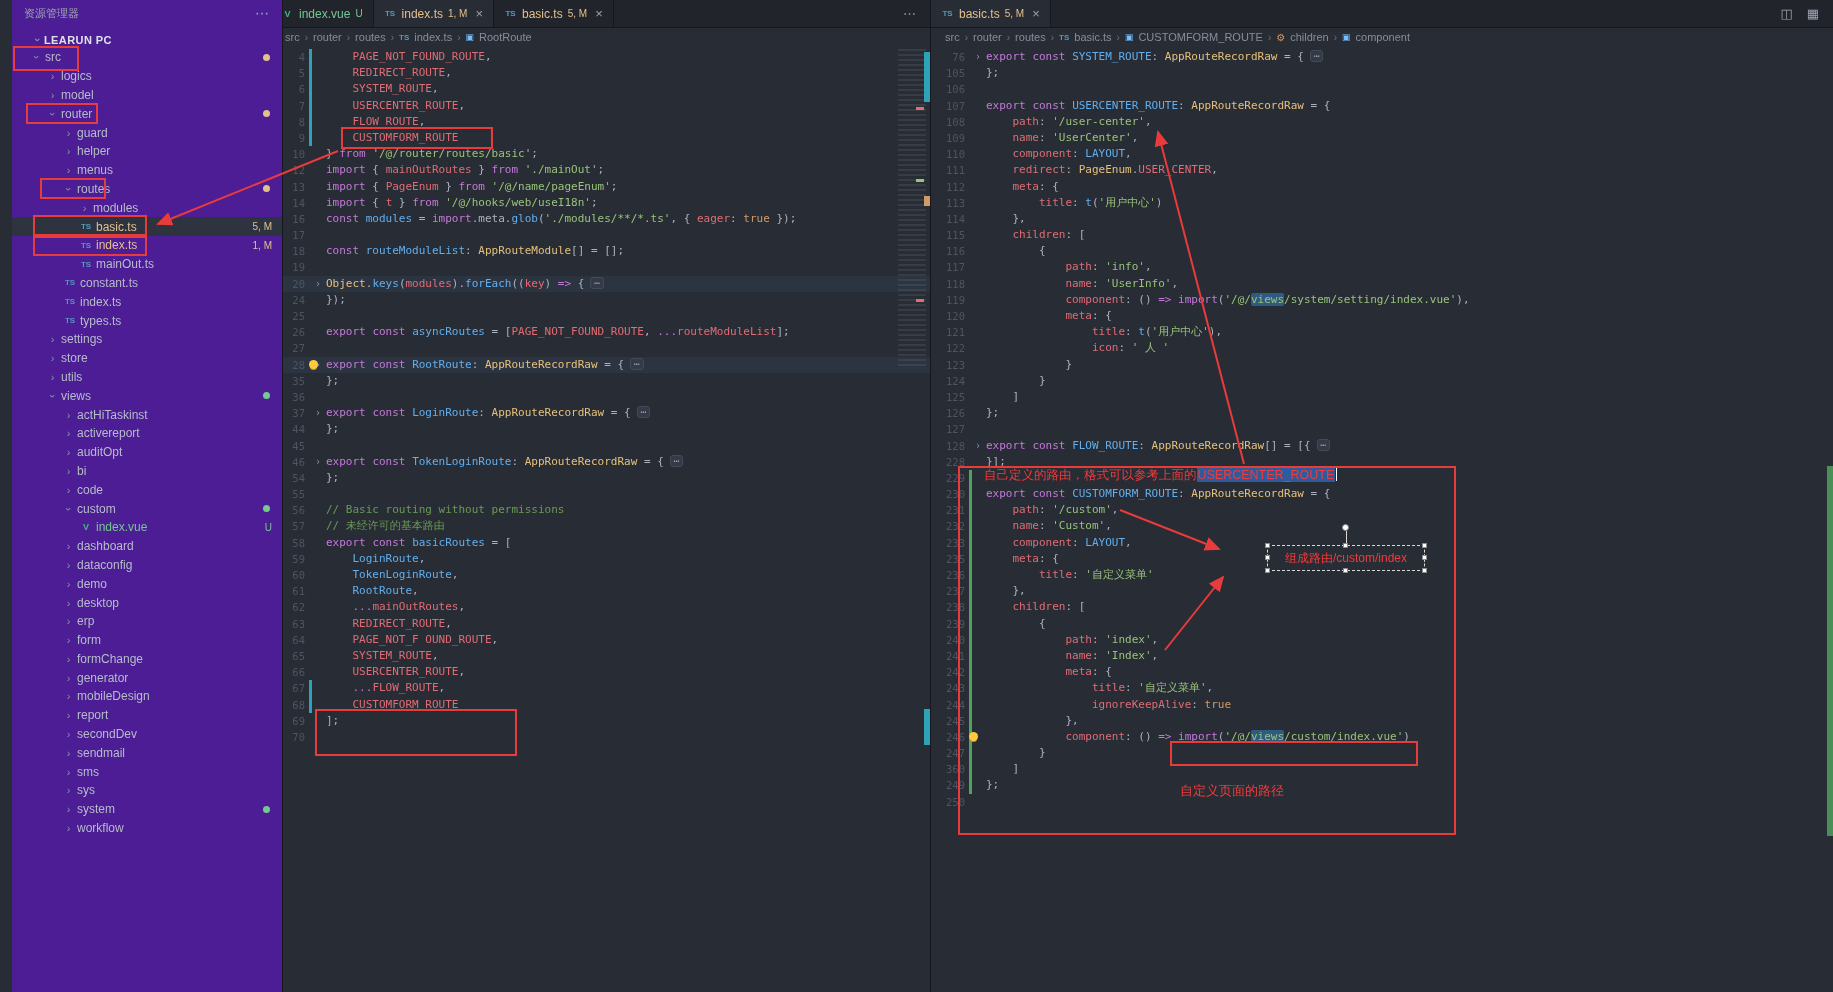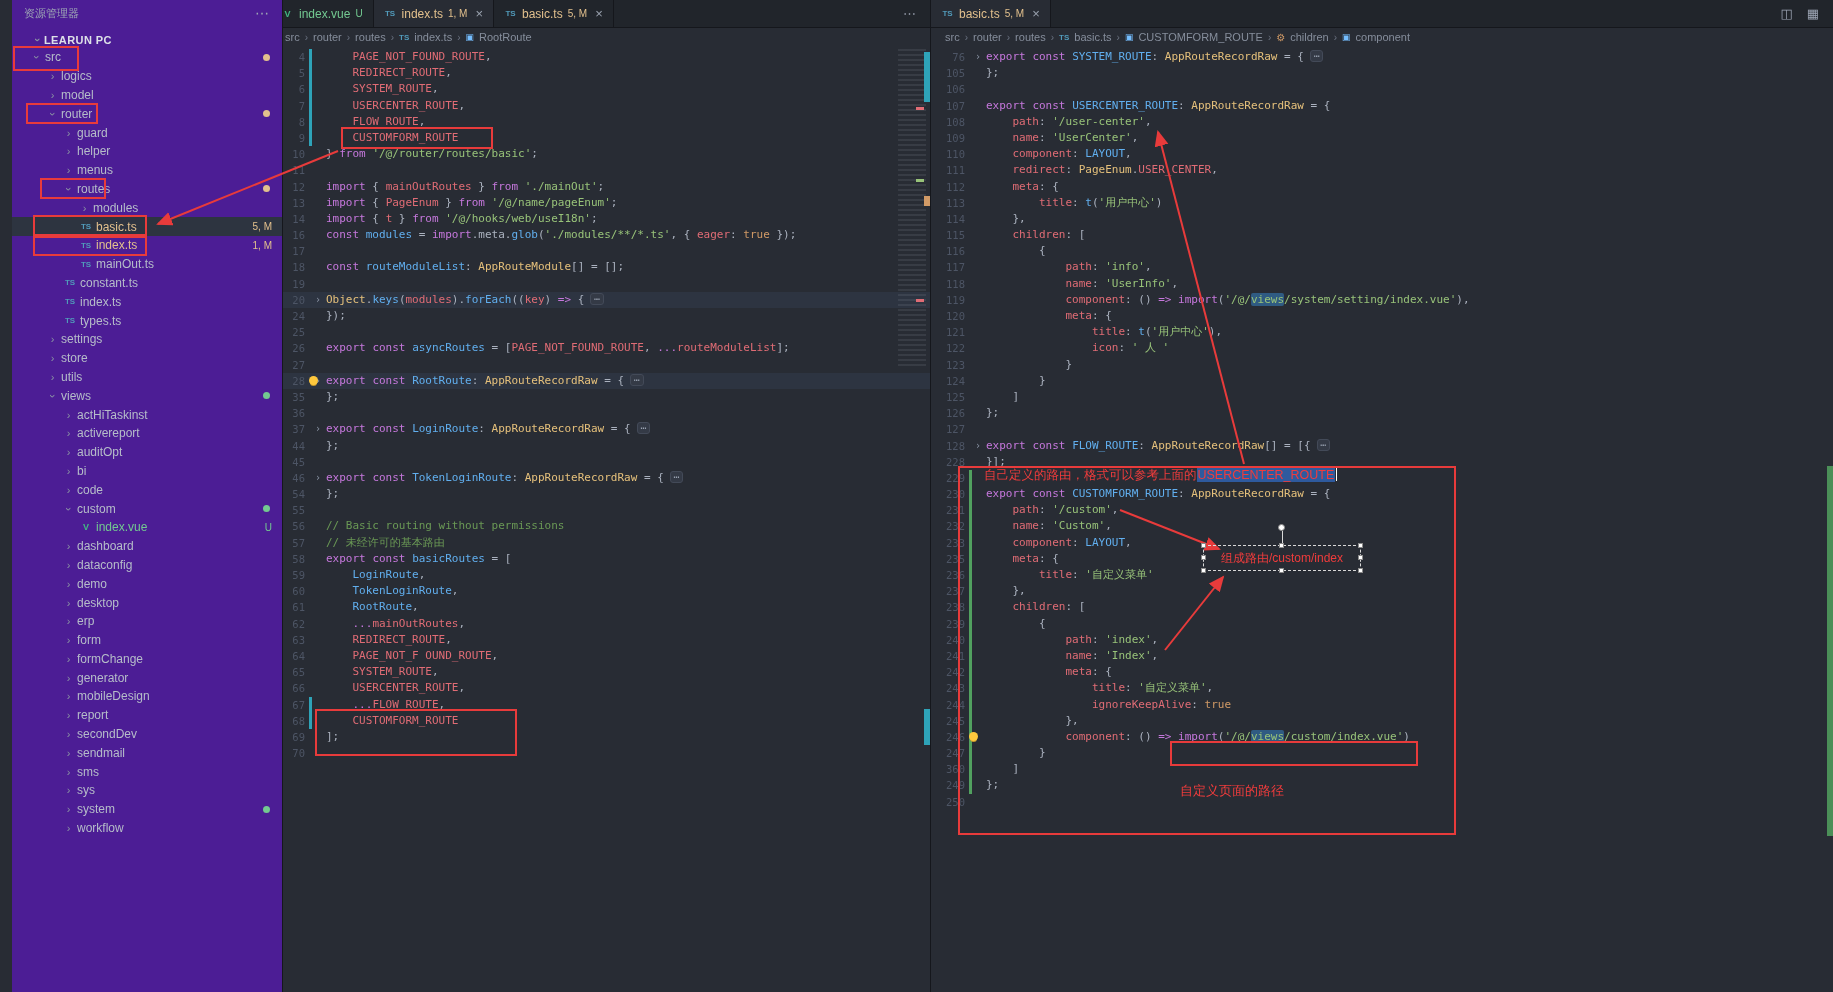--- a/index.html
+++ b/index.html
@@ -373,21 +373,20 @@
       </div>
     <div class="code-area">
       <div class="code-lines">
           <div class="cline"><span class="ln">4</span><span class="gbar teal"></span><span class="foldc"></span><span class="codeseg"><span class="tk-p">    </span><span class="tk-v">PAGE_NOT_FOUND_ROUTE</span><span class="tk-p">,</span></span></div>
           <div class="cline"><span class="ln">5</span><span class="gbar teal"></span><span class="foldc"></span><span class="codeseg"><span class="tk-p">    </span><span class="tk-v">REDIRECT_ROUTE</span><span class="tk-p">,</span></span></div>
           <div class="cline"><span class="ln">6</span><span class="gbar teal"></span><span class="foldc"></span><span class="codeseg"><span class="tk-p">    </span><span class="tk-v">SYSTEM_ROUTE</span><span class="tk-p">,</span></span></div>
           <div class="cline"><span class="ln">7</span><span class="gbar teal"></span><span class="foldc"></span><span class="codeseg"><span class="tk-p">    </span><span class="tk-v">USERCENTER_ROUTE</span><span class="tk-p">,</span></span></div>
           <div class="cline"><span class="ln">8</span><span class="gbar teal"></span><span class="foldc"></span><span class="codeseg"><span class="tk-p">    </span><span class="tk-v">FLOW_ROUTE</span><span class="tk-p">,</span></span></div>
           <div class="cline"><span class="ln">9</span><span class="gbar teal"></span><span class="foldc"></span><span class="codeseg"><span class="tk-p">    </span><span class="tk-v">CUSTOMFORM_ROUTE</span></span></div>
           <div class="cline"><span class="ln">10</span><span class="gbar "></span><span class="foldc"></span><span class="codeseg"><span class="tk-p">} </span><span class="tk-k">from</span><span class="tk-p"> </span><span class="tk-s">'/@/router/routes/basic'</span><span class="tk-p">;</span></span></div>
-          <div class="cline"><span class="ln">11</span><span class="gbar "></span><span class="foldc"></span><span class="codeseg"></span></div>
           <div class="cline"><span class="ln">12</span><span class="gbar "></span><span class="foldc"></span><span class="codeseg"><span class="tk-k">import</span><span class="tk-p"> { </span><span class="tk-v">mainOutRoutes</span><span class="tk-p"> } </span><span class="tk-k">from</span><span class="tk-p"> </span><span class="tk-s">'./mainOut'</span><span class="tk-p">;</span></span></div>
           <div class="cline"><span class="ln">13</span><span class="gbar "></span><span class="foldc"></span><span class="codeseg"><span class="tk-k">import</span><span class="tk-p"> { </span><span class="tk-v">PageEnum</span><span class="tk-p"> } </span><span class="tk-k">from</span><span class="tk-p"> </span><span class="tk-s">'/@/name/pageEnum'</span><span class="tk-p">;</span></span></div>
           <div class="cline"><span class="ln">14</span><span class="gbar "></span><span class="foldc"></span><span class="codeseg"><span class="tk-k">import</span><span class="tk-p"> { </span><span class="tk-v">t</span><span class="tk-p"> } </span><span class="tk-k">from</span><span class="tk-p"> </span><span class="tk-s">'/@/hooks/web/useI18n'</span><span class="tk-p">;</span></span></div>
           <div class="cline"><span class="ln">16</span><span class="gbar "></span><span class="foldc"></span><span class="codeseg"><span class="tk-k">const</span><span class="tk-p"> </span><span class="tk-d">modules</span><span class="tk-p"> = </span><span class="tk-k">import</span><span class="tk-p">.meta.</span><span class="tk-f">glob</span><span class="tk-p">(</span><span class="tk-s">'./modules/**/*.ts'</span><span class="tk-p">, { </span><span class="tk-v">eager</span><span class="tk-p">: </span><span class="tk-n">true</span><span class="tk-p"> });</span></span></div>
           <div class="cline"><span class="ln">17</span><span class="gbar "></span><span class="foldc"></span><span class="codeseg"></span></div>
           <div class="cline"><span class="ln">18</span><span class="gbar "></span><span class="foldc"></span><span class="codeseg"><span class="tk-k">const</span><span class="tk-p"> </span><span class="tk-d">routeModuleList</span><span class="tk-p">: </span><span class="tk-t">AppRouteModule</span><span class="tk-p">[] = [];</span></span></div>
           <div class="cline"><span class="ln">19</span><span class="gbar "></span><span class="foldc"></span><span class="codeseg"></span></div>
           <div class="cline hl"><span class="ln">20</span><span class="gbar "></span><span class="foldc">›</span><span class="codeseg"><span class="tk-t">Object</span><span class="tk-p">.</span><span class="tk-f">keys</span><span class="tk-p">(</span><span class="tk-v">modules</span><span class="tk-p">).</span><span class="tk-f">forEach</span><span class="tk-p">((</span><span class="tk-v">key</span><span class="tk-p">) </span><span class="tk-k">=&gt;</span><span class="tk-p"> {</span><span class="fold-ellipsis">⋯</span></span></div>
           <div class="cline"><span class="ln">24</span><span class="gbar "></span><span class="foldc"></span><span class="codeseg"><span class="tk-p">});</span></span></div>
           <div class="cline"><span class="ln">25</span><span class="gbar "></span><span class="foldc"></span><span class="codeseg"></span></div>
@@ -541,21 +540,21 @@
     <div class="rbox" style="left:33px;top:236px;width:114px;height:20px"></div>
     <div class="rbox" style="left:341px;top:127px;width:152px;height:22px"></div>
     <div class="rbox" style="left:315px;top:709px;width:202px;height:47px"></div>
     <div class="rbox" style="left:958px;top:466px;width:498px;height:369px"></div>
     <div class="rbox" style="left:1170px;top:741px;width:248px;height:25px"></div>
 
     <div class="ann-note1" style="left:984px;top:467px">
       <span>自己定义的路由，格式可以参考上面的</span><span class="hl1">USERCENTER_ROUTE</span><span class="caret"></span>
     </div>
 
-    <div class="ann-route-box" style="left:1203px;top:545px;width:158px;height:26px">
+    <div class="ann-route-box" style="left:1267px;top:545px;width:158px;height:26px">
       <span class="rot-stem"></span>
       <span class="rot-handle"></span>
       <i class="h nw"></i>
       <i class="h n"></i>
       <i class="h ne"></i>
       <i class="h e"></i>
       <i class="h se"></i>
       <i class="h s"></i>
       <i class="h sw"></i>
       <i class="h w"></i>

